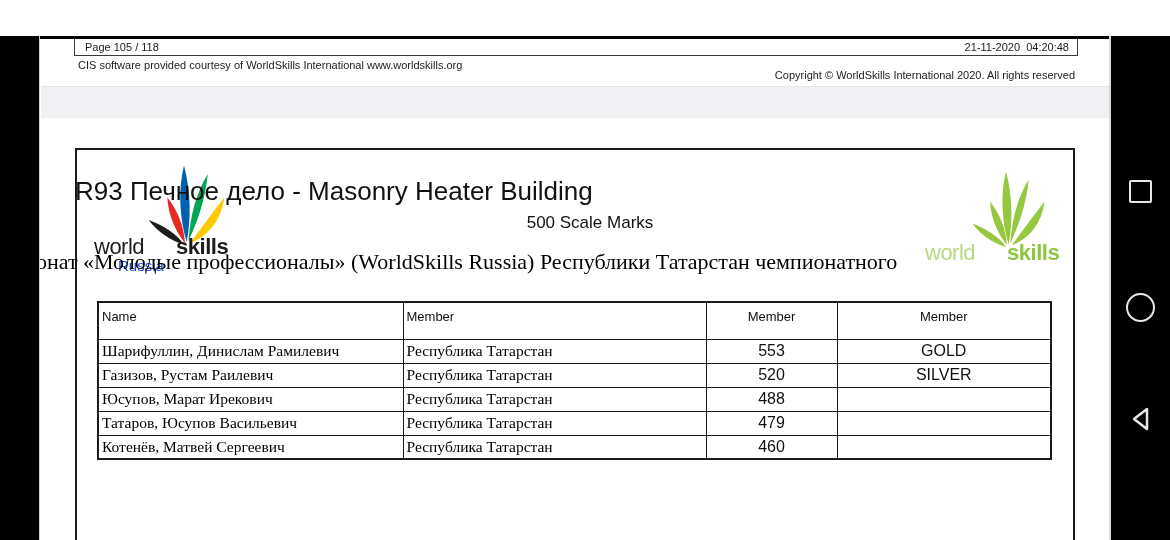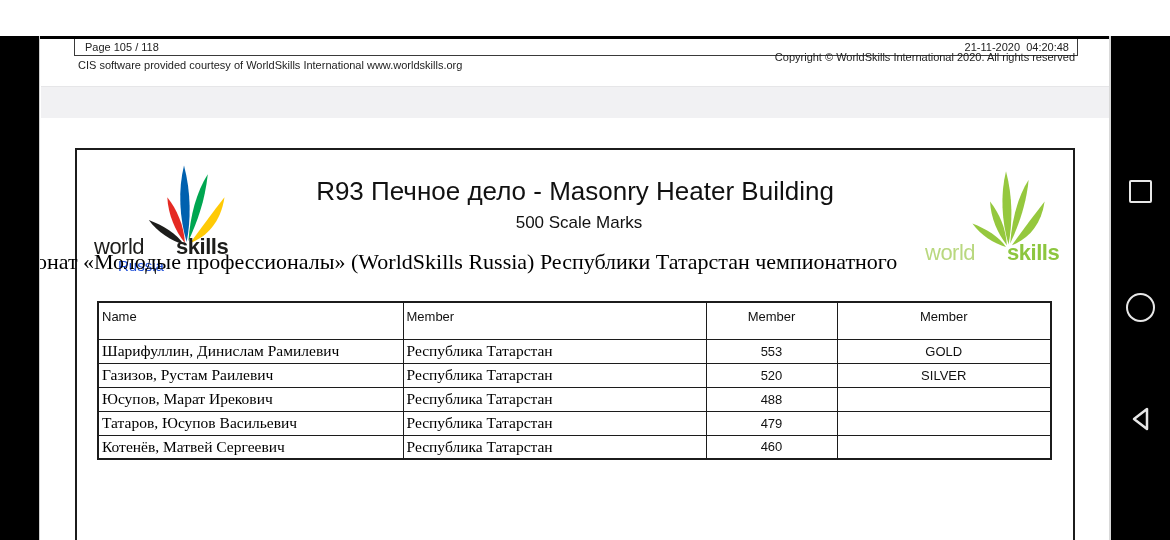--- a/index.html
+++ b/index.html
@@ -26,30 +26,30 @@
 
   
   .page-box {
     position:absolute; left:74px; top:2px; width:1004px; height:18px;
     border:1px solid #3a3a3a; display:flex; align-items:center;
     justify-content:space-between; padding:0 8px 0 10px; z-index:10;
   }
   .page-label { font-size:11px; color:#222; }
   .datetime   { font-size:11px; color:#222; white-space:pre; }
   .cis-note   { position:absolute; left:78px; top:23px; font-size:11px; color:#222; z-index:10; }
-  .copyright  { position:absolute; right:95px; top:15px; font-size:11px; color:#222; z-index:10; }
+  .copyright  { position:absolute; right:95px; top:33px; font-size:11px; color:#222; z-index:10; }
   .gray-strip { position:absolute; left:41px; top:50px; width:1068px; height:32px;
                 background:#f1f1f3; border-top:1px solid #e6e6e8; z-index:4; }
 
   
   .doc-box { position:absolute; left:75px; top:112px; width:1000px; height:425px;
              border:2px solid #1c1c1c; background:#fff; z-index:5; }
-  .doc-title { position:absolute; left:75px; top:140px; width:1000px; text-align:center;
+  .doc-title { position:absolute; left:75px; top:140px; width:1000px; 
                font-size:26px; color:#111; z-index:12; }
-  .doc-subtitle { position:absolute; left:79px; top:177px; width:1000px; text-align:center;
+  .doc-subtitle { position:absolute; left:90px; top:177px; width:1000px; text-align:center;
                   font-size:17px; color:#111; z-index:12; }
   .overlay-line { position:absolute; left:36px; top:213px; font-family:"Liberation Serif", serif;
                   font-size:22px; color:#000; white-space:nowrap; z-index:30; }
 
   
   .logo-left  { position:absolute; left:88px;  top:124px; width:145px; height:112px; z-index:8; }
   .logo-right { position:absolute; left:925px; top:132px; width:150px; height:100px; z-index:8; }
   .flames-left  { position:absolute; left:52px; top:0; }
   .flames-right { position:absolute; left:35px; top:0; }
   .ws-text { position:absolute; top:74px; left:6px; font-size:22px; letter-spacing:-0.5px;
@@ -66,21 +66,21 @@
                   border-collapse:collapse; table-layout:fixed; z-index:20; background:#fff;padding-left:28px; }
   table.results, table.results th, table.results td { border:1px solid #1c1c1c; }
   table.results { border-width:2px; }
   table.results thead tr { height:37px; }
   table.results tbody tr { height:24px; }
   table.results th { font-size:13px; font-weight:400; vertical-align:top; padding-top:6px;
                      text-align:center; color:#111; }
   table.results th.h-left { text-align:left; padding-left:3px; }
   td.col-name, td.col-member { font-family:"Liberation Serif", serif; font-size:15.5px;
                                padding-left:3px; color:#000; }
-  td.col-result, td.col-award { text-align:center; font-size:13px; color:#111; }
+  td.col-result, td.col-award { text-align:center; font-size:16px; color:#111; }
 </style>
 </head>
 <body>
 
 <div class="screen">
 
   <div class="page-box">
     <span class="page-label">Page 105 / 118</span>
     <span class="datetime">21-11-2020  04:20:48</span>
   </div>

